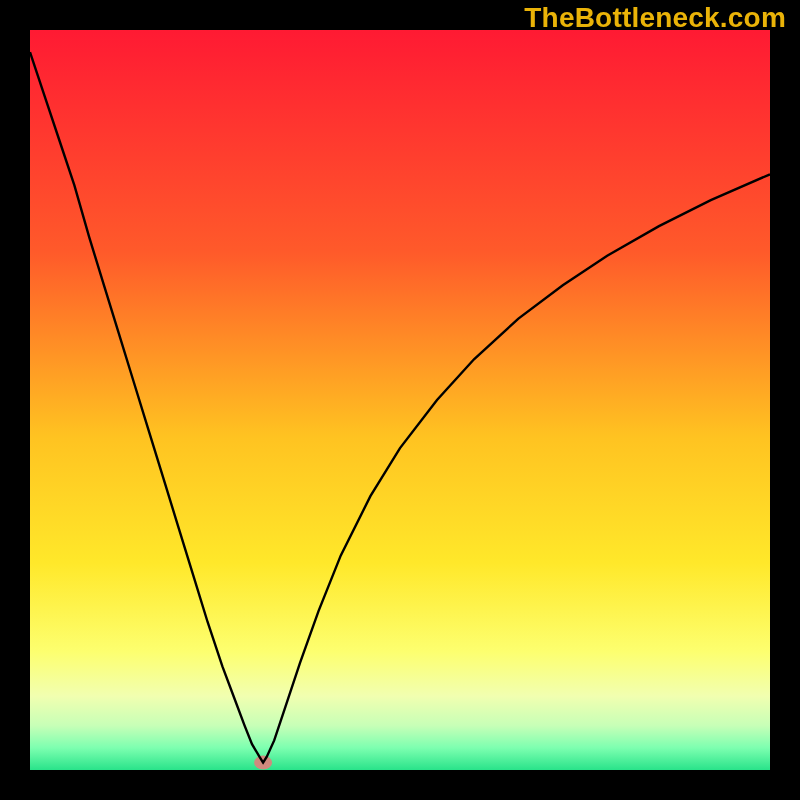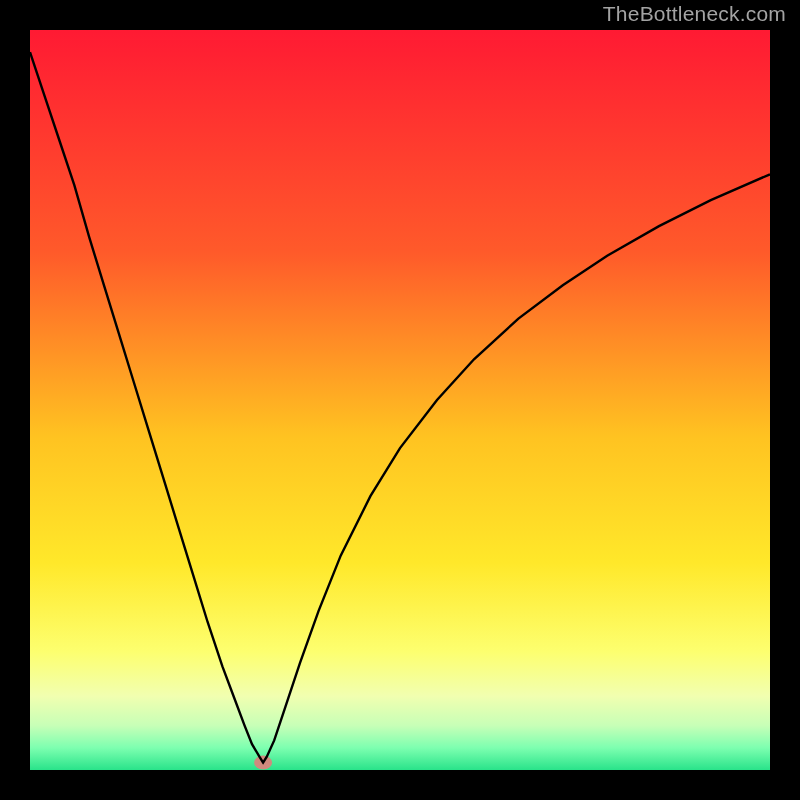--- a/index.html
+++ b/index.html
@@ -14,23 +14,23 @@
   .frame {
     position: relative;
     width: 800px;
     height: 800px;
     background: #000;
   }
   .attribution {
     position: absolute;
     top: 2px;
     right: 14px;
-    color: #a3a3a3;
-    font-size: 21px;
-    font-weight: 400;
+    color: #eab308;
+    font-size: 28px;
+    font-weight: 700;
     letter-spacing: 0.2px;
   }
   svg {
     display: block;
   }
 </style>
 </head>
 <body>
 
 <div class="frame">

